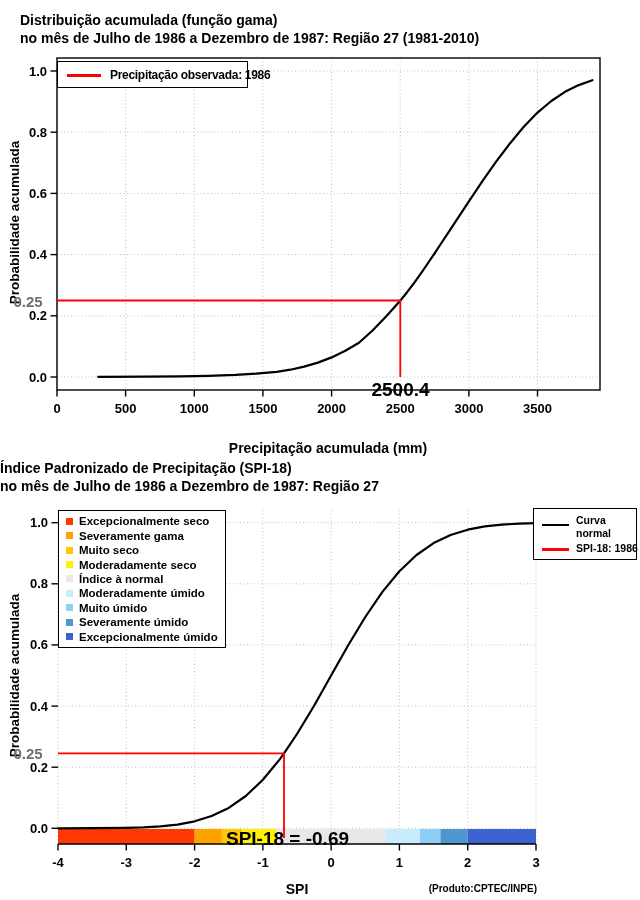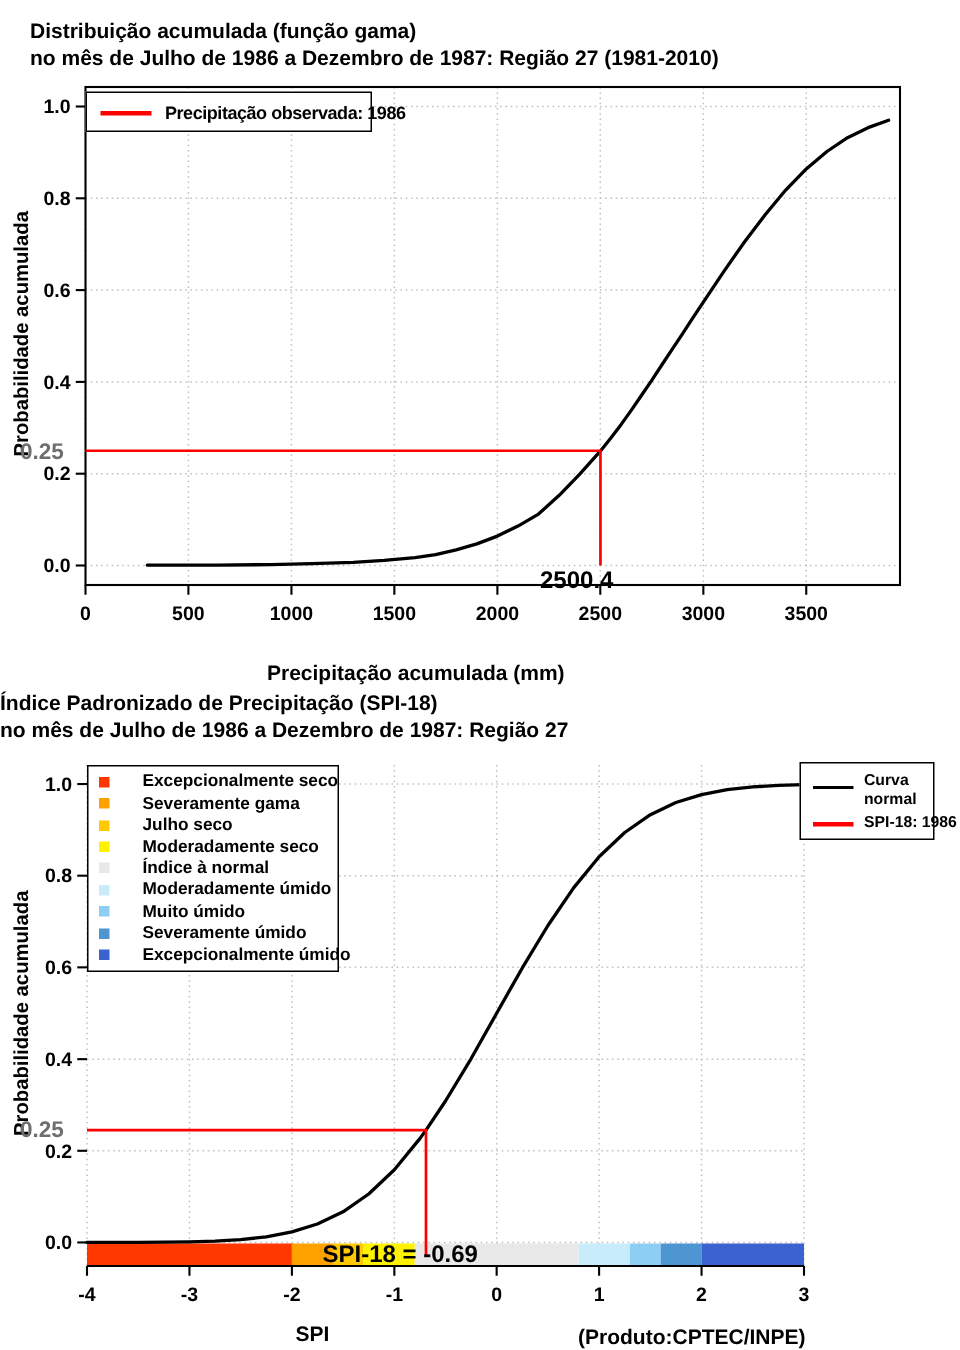--- a/index.html
+++ b/index.html
@@ -4,34 +4,34 @@
 <style>
   html,body{margin:0;padding:0}
   body{
     width:640px;height:900px;background:#ffffff;position:relative;overflow:hidden;
     font-family:"Liberation Sans","DejaVu Sans",sans-serif;font-weight:bold;color:#000;
   }
   .abs{position:absolute}
   #charts{position:absolute;left:0;top:0;z-index:1}
   .overlay{z-index:2}
   .title{font-size:14px;text-align:left;white-space:nowrap}
-  .axlab{font-size:14px;}
+  .axlab{font-size:14px;text-align:center}
   .ylab{font-size:13.5px;text-align:center;transform:rotate(-90deg);transform-origin:center;white-space:nowrap}
   .grid{stroke:#BFBFBF;stroke-width:1;stroke-dasharray:1 2.5;fill:none}
   .axisline{stroke:#000;stroke-width:1.4;fill:none}
   .ticklabel{font:bold 13px "Liberation Sans","DejaVu Sans",sans-serif;fill:#000}
   .legendbox{border:1.4px solid #000;background:#fff;box-sizing:border-box}
   .plabel{font-size:15px;color:#6E6E6E;text-align:center}
-  .marklabel{font-size:16px;white-space:nowrap}
-  .cat-row{display:flex;align-items:center;gap:22px;padding-left:7px}
+  .marklabel{font-size:19px;text-align:center;white-space:nowrap}
+  .cat-row{display:flex;align-items:center;gap:6px;padding-left:7px}
   .swatch{width:7px;height:7px;flex:0 0 7px}
   .cat-label{font-size:11.5px;white-space:nowrap}
   .rl-text{font-size:10.5px;white-space:nowrap}
   .line-sample{height:2.6px}
-  .footer{font-size:14px;text-align:right;white-space:nowrap}
+  .footer{font-size:10px;text-align:right;white-space:nowrap}
 </style>
 </head>
 <body>
 
 <svg id="charts" width="640" height="900">
     <g>
       <line x1="57.0" y1="58" x2="57.0" y2="390" class="grid"></line>
       <line x1="125.6" y1="58" x2="125.6" y2="390" class="grid"></line>
       <line x1="194.3" y1="58" x2="194.3" y2="390" class="grid"></line>
       <line x1="262.9" y1="58" x2="262.9" y2="390" class="grid"></line>
@@ -162,21 +162,21 @@
     <div class="cat-row">
       <span class="swatch" style="background: rgb(255, 56, 0);"></span>
       <span class="cat-label">Excepcionalmente seco</span>
     </div>
     <div class="cat-row">
       <span class="swatch" style="background: rgb(255, 162, 0);"></span>
       <span class="cat-label">Severamente gama</span>
     </div>
     <div class="cat-row">
       <span class="swatch" style="background: rgb(255, 200, 0);"></span>
-      <span class="cat-label">Julho seco</span>
+      <span class="cat-label">Muito seco</span>
     </div>
     <div class="cat-row">
       <span class="swatch" style="background: rgb(255, 242, 0);"></span>
       <span class="cat-label">Moderadamente seco</span>
     </div>
     <div class="cat-row">
       <span class="swatch" style="background: rgb(232, 232, 232);"></span>
       <span class="cat-label">Índice à normal</span>
     </div>
     <div class="cat-row">
@@ -190,21 +190,21 @@
     <div class="cat-row">
       <span class="swatch" style="background: rgb(78, 150, 210);"></span>
       <span class="cat-label">Severamente úmido</span>
     </div>
     <div class="cat-row">
       <span class="swatch" style="background: rgb(59, 98, 206);"></span>
       <span class="cat-label">Excepcionalmente úmido</span>
     </div>
   </div>
 
-<div class="abs overlay legendbox" style="left:533px;top:508px;width:90px;height:52px">
+<div class="abs overlay legendbox" style="left:533px;top:508px;width:104px;height:52px">
   <span class="abs rl-text" style="left:42px;top:5px">Curva</span>
   <span class="abs line-sample" style="left: 8px; top: 14.5px; width: 27px; background: rgb(0, 0, 0);"></span>
   <span class="abs rl-text" style="left:42px;top:18px">normal</span>
   <span class="abs line-sample" style="left: 8px; top: 39px; width: 27px; background: rgb(255, 0, 0);"></span>
   <span class="abs rl-text" style="left:42px;top:33px">SPI-18: 1986</span>
 </div>
 
 <div class="abs overlay plabel" style="left:4px;top:745px;width:48px">0.25</div>
 
 <div class="abs overlay marklabel" style="left:215px;top:828px;width:145px">SPI-18 = -0.69</div>

